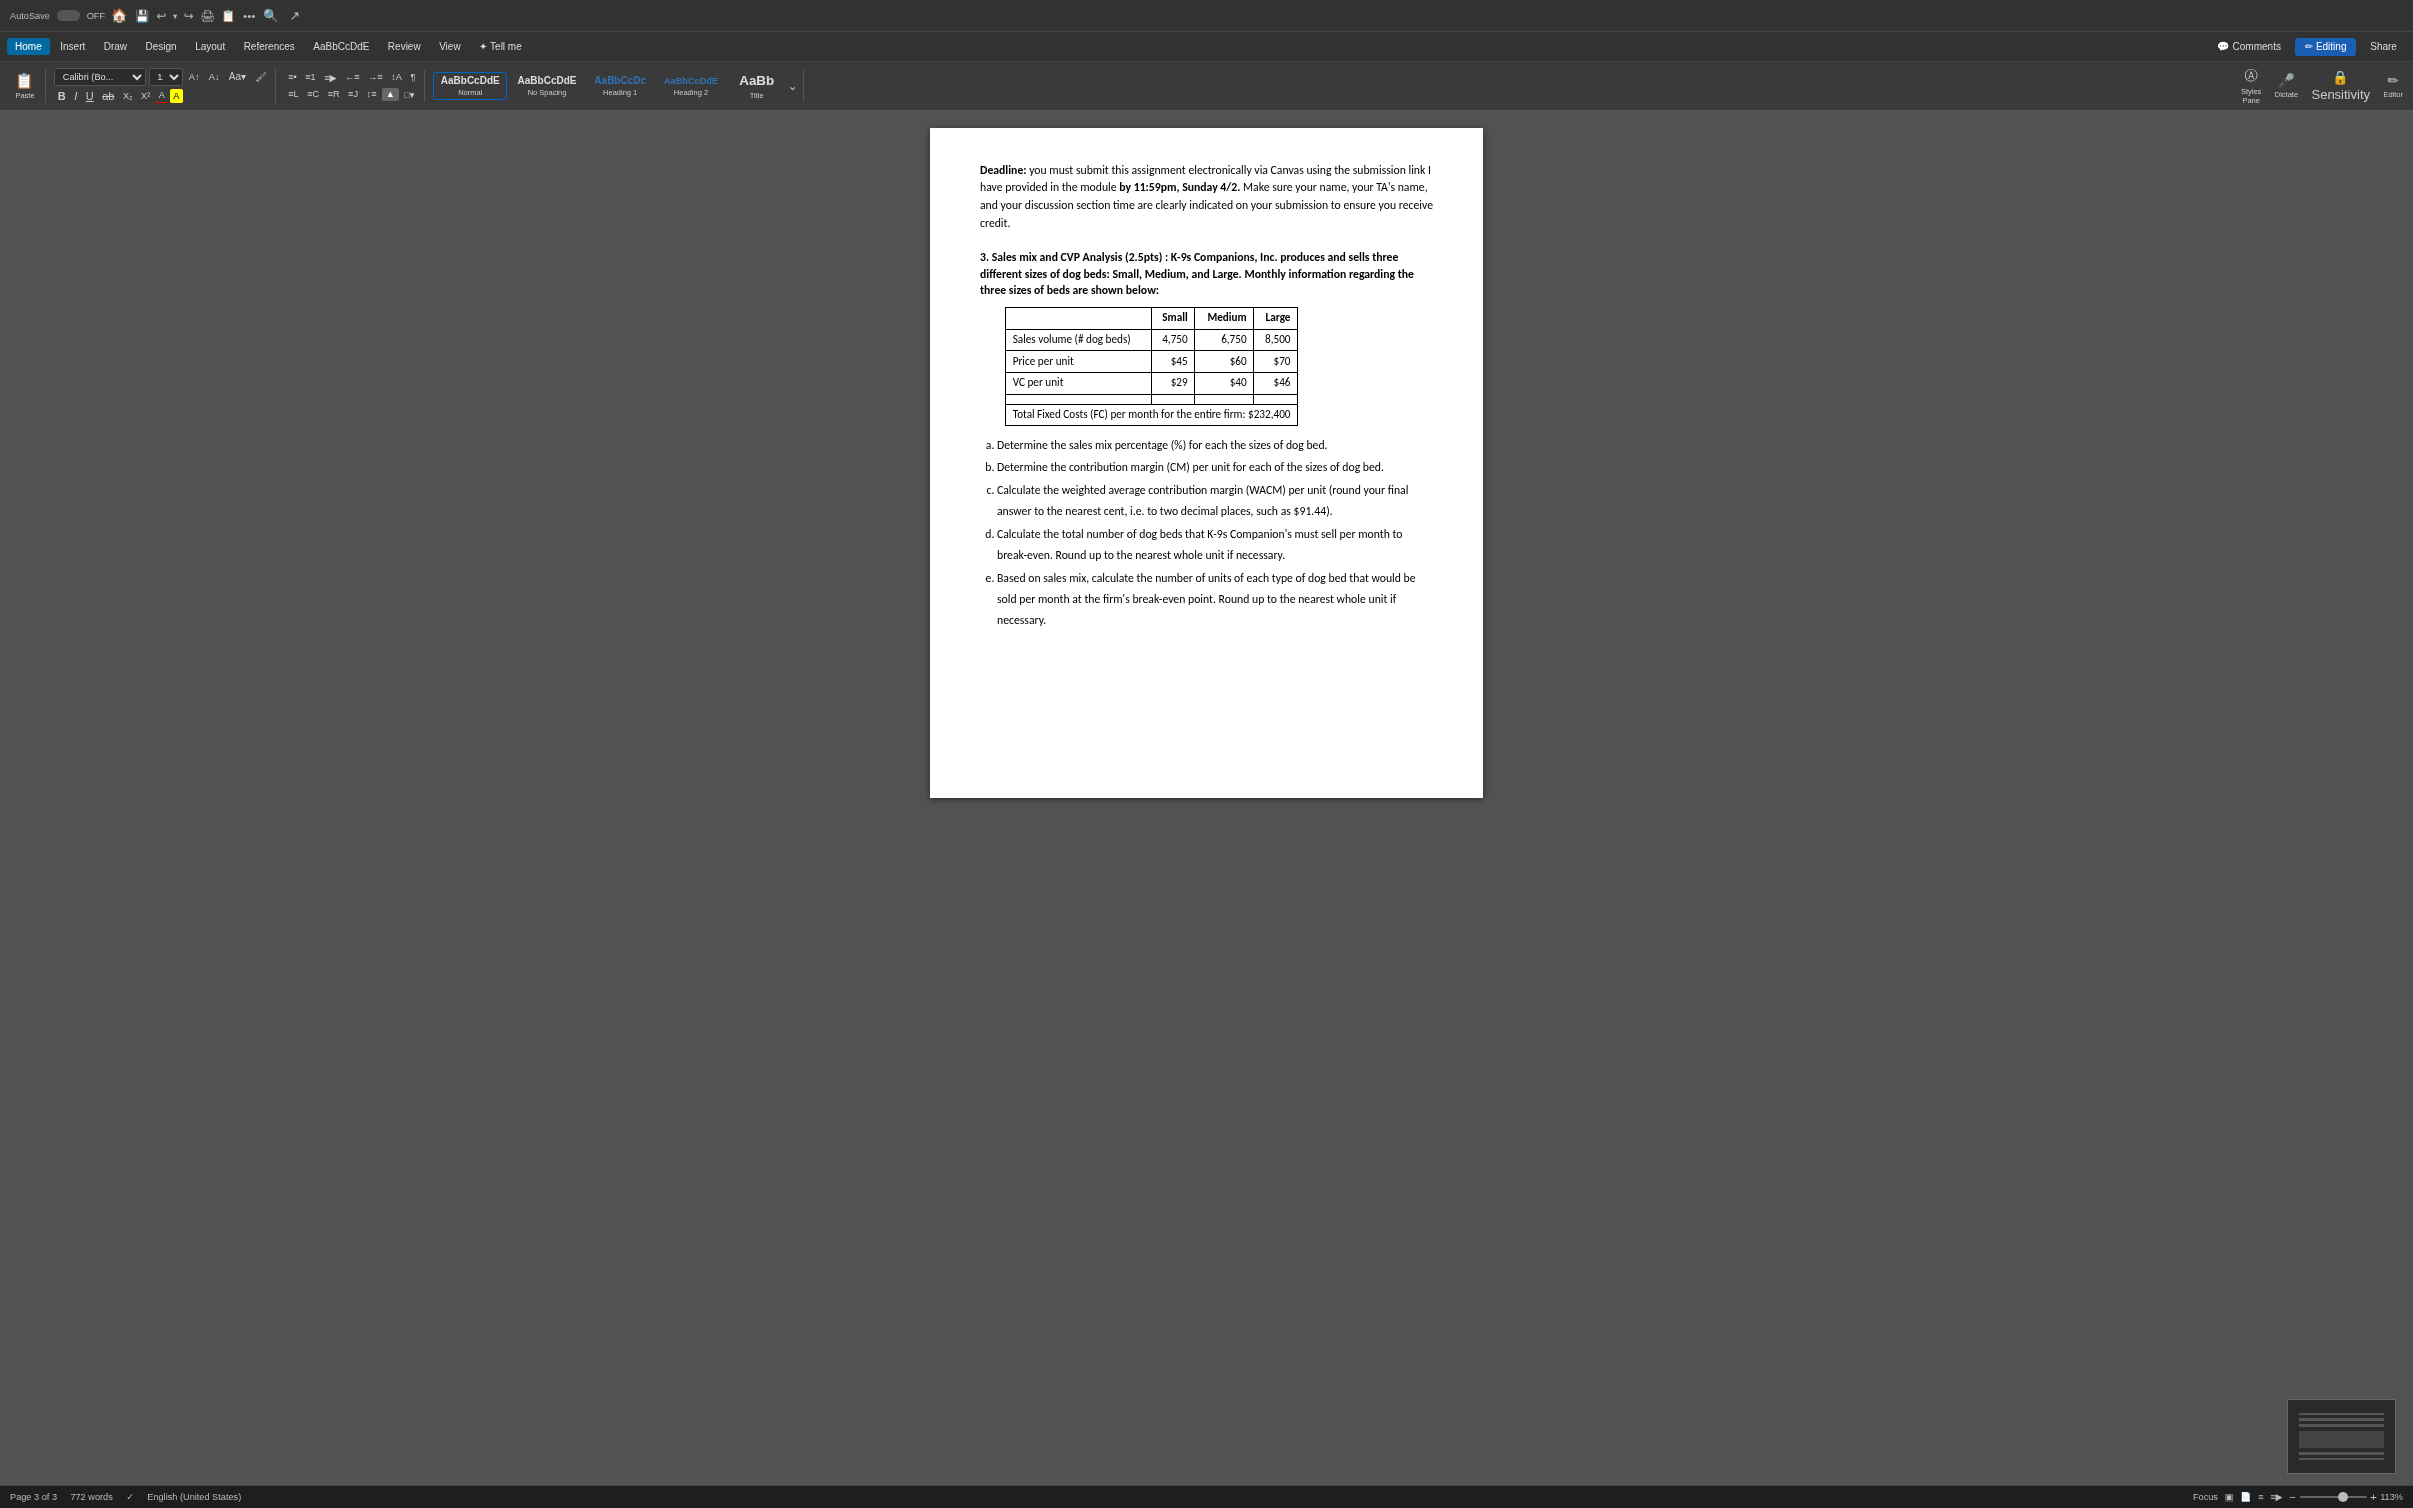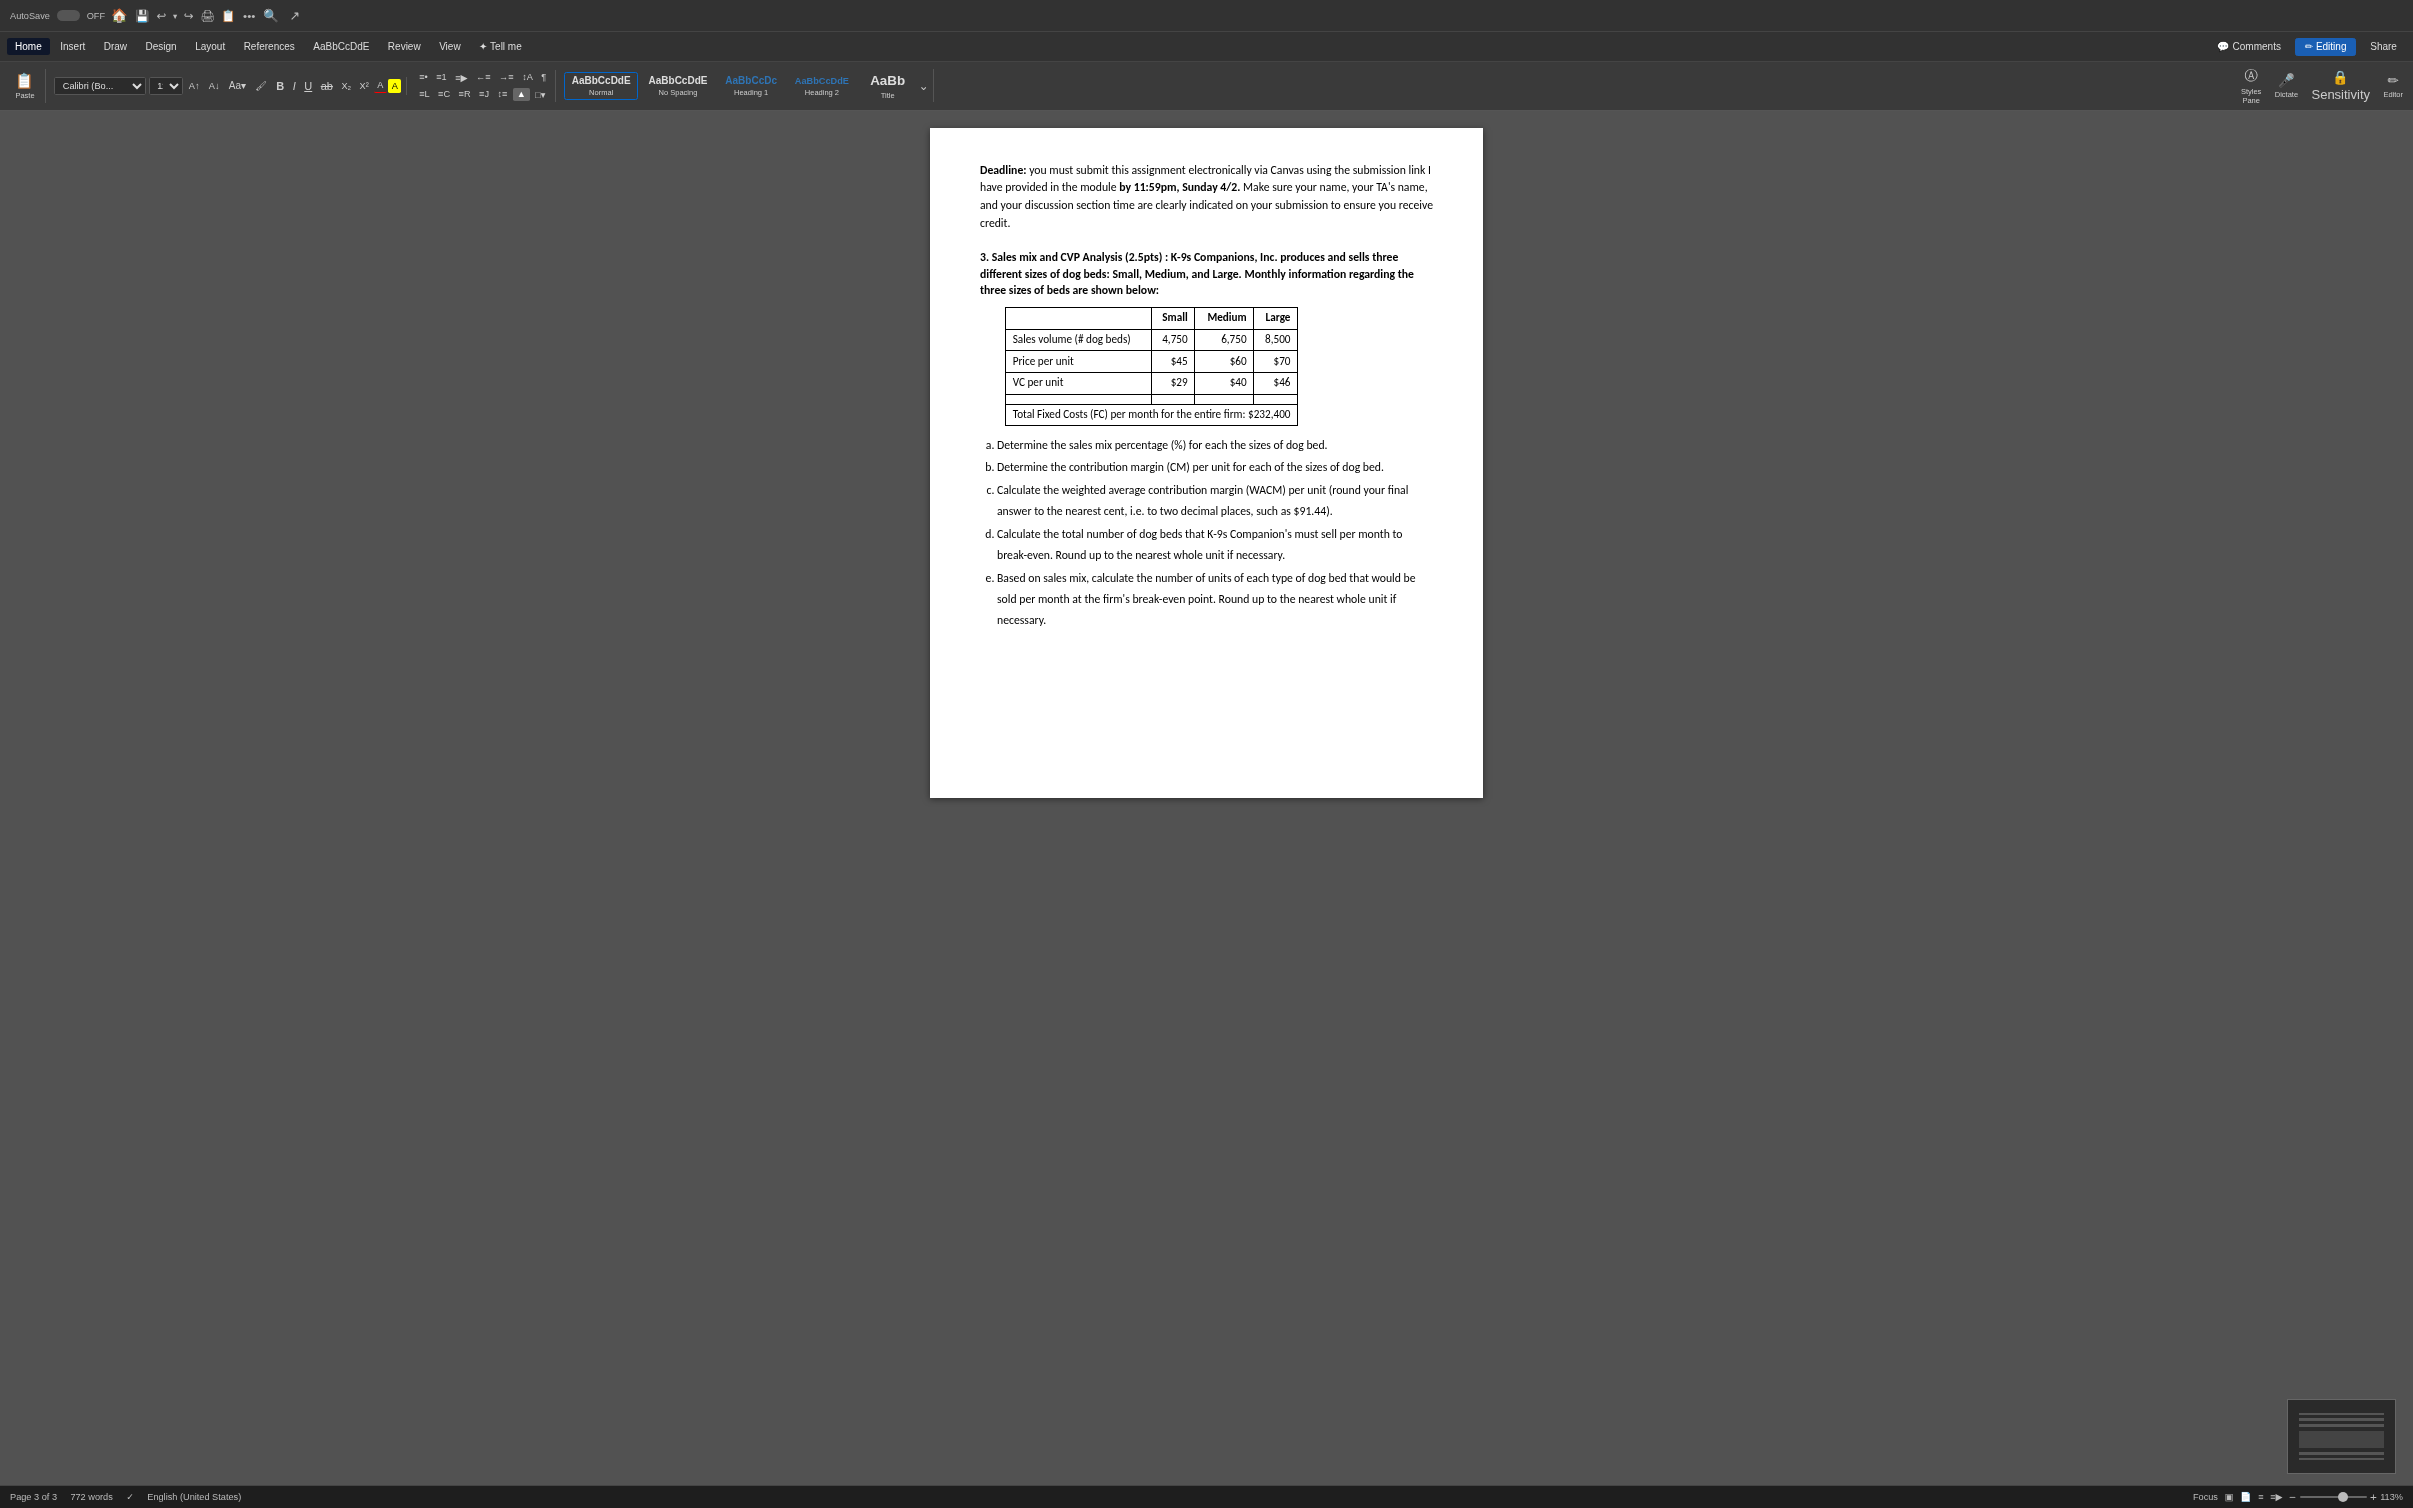--- a/index.html
+++ b/index.html
@@ -63,21 +63,21 @@
       flex-shrink: 0;
     }
     .menu-item {
       padding: 3.4px 8.4px;
       font-size: 10px;
       color: #ddd;
       cursor: pointer;
       border-radius: 2.5px;
     }
     .menu-item.active {
-      background: #0f172a;
+      background: #0369a1;
       color: white;
     }
     .menu-right {
       margin-left: auto;
       display: flex;
       align-items: center;
       gap: 5px;
     }
     .menu-right-btn {
       display: flex;
@@ -414,21 +414,21 @@
   <div id="ribbon-row1">
 
     <div class="ribbon-group">
       <div class="ribbon-btn">
         <span style="font-size:15px;">📋</span>
         <span>Paste</span>
       </div>
     </div>
 
     <div class="ribbon-group">
-      <div style="display:flex;flex-direction:row;gap:2.5px;">
+      <div style="display:flex;flex-direction:column;gap:2.5px;">
         <div style="display:flex;align-items:center;gap:2.5px;">
           <select class="font-select">
             <option>Calibri (Bo...</option>
           </select>
           <select class="size-select">
             <option>11</option>
           </select>
           <span class="ribbon-btn-small">A↑</span>
           <span class="ribbon-btn-small">A↓</span>
           <span class="ribbon-btn-small" style="font-size:10px;">Aa▾</span>

